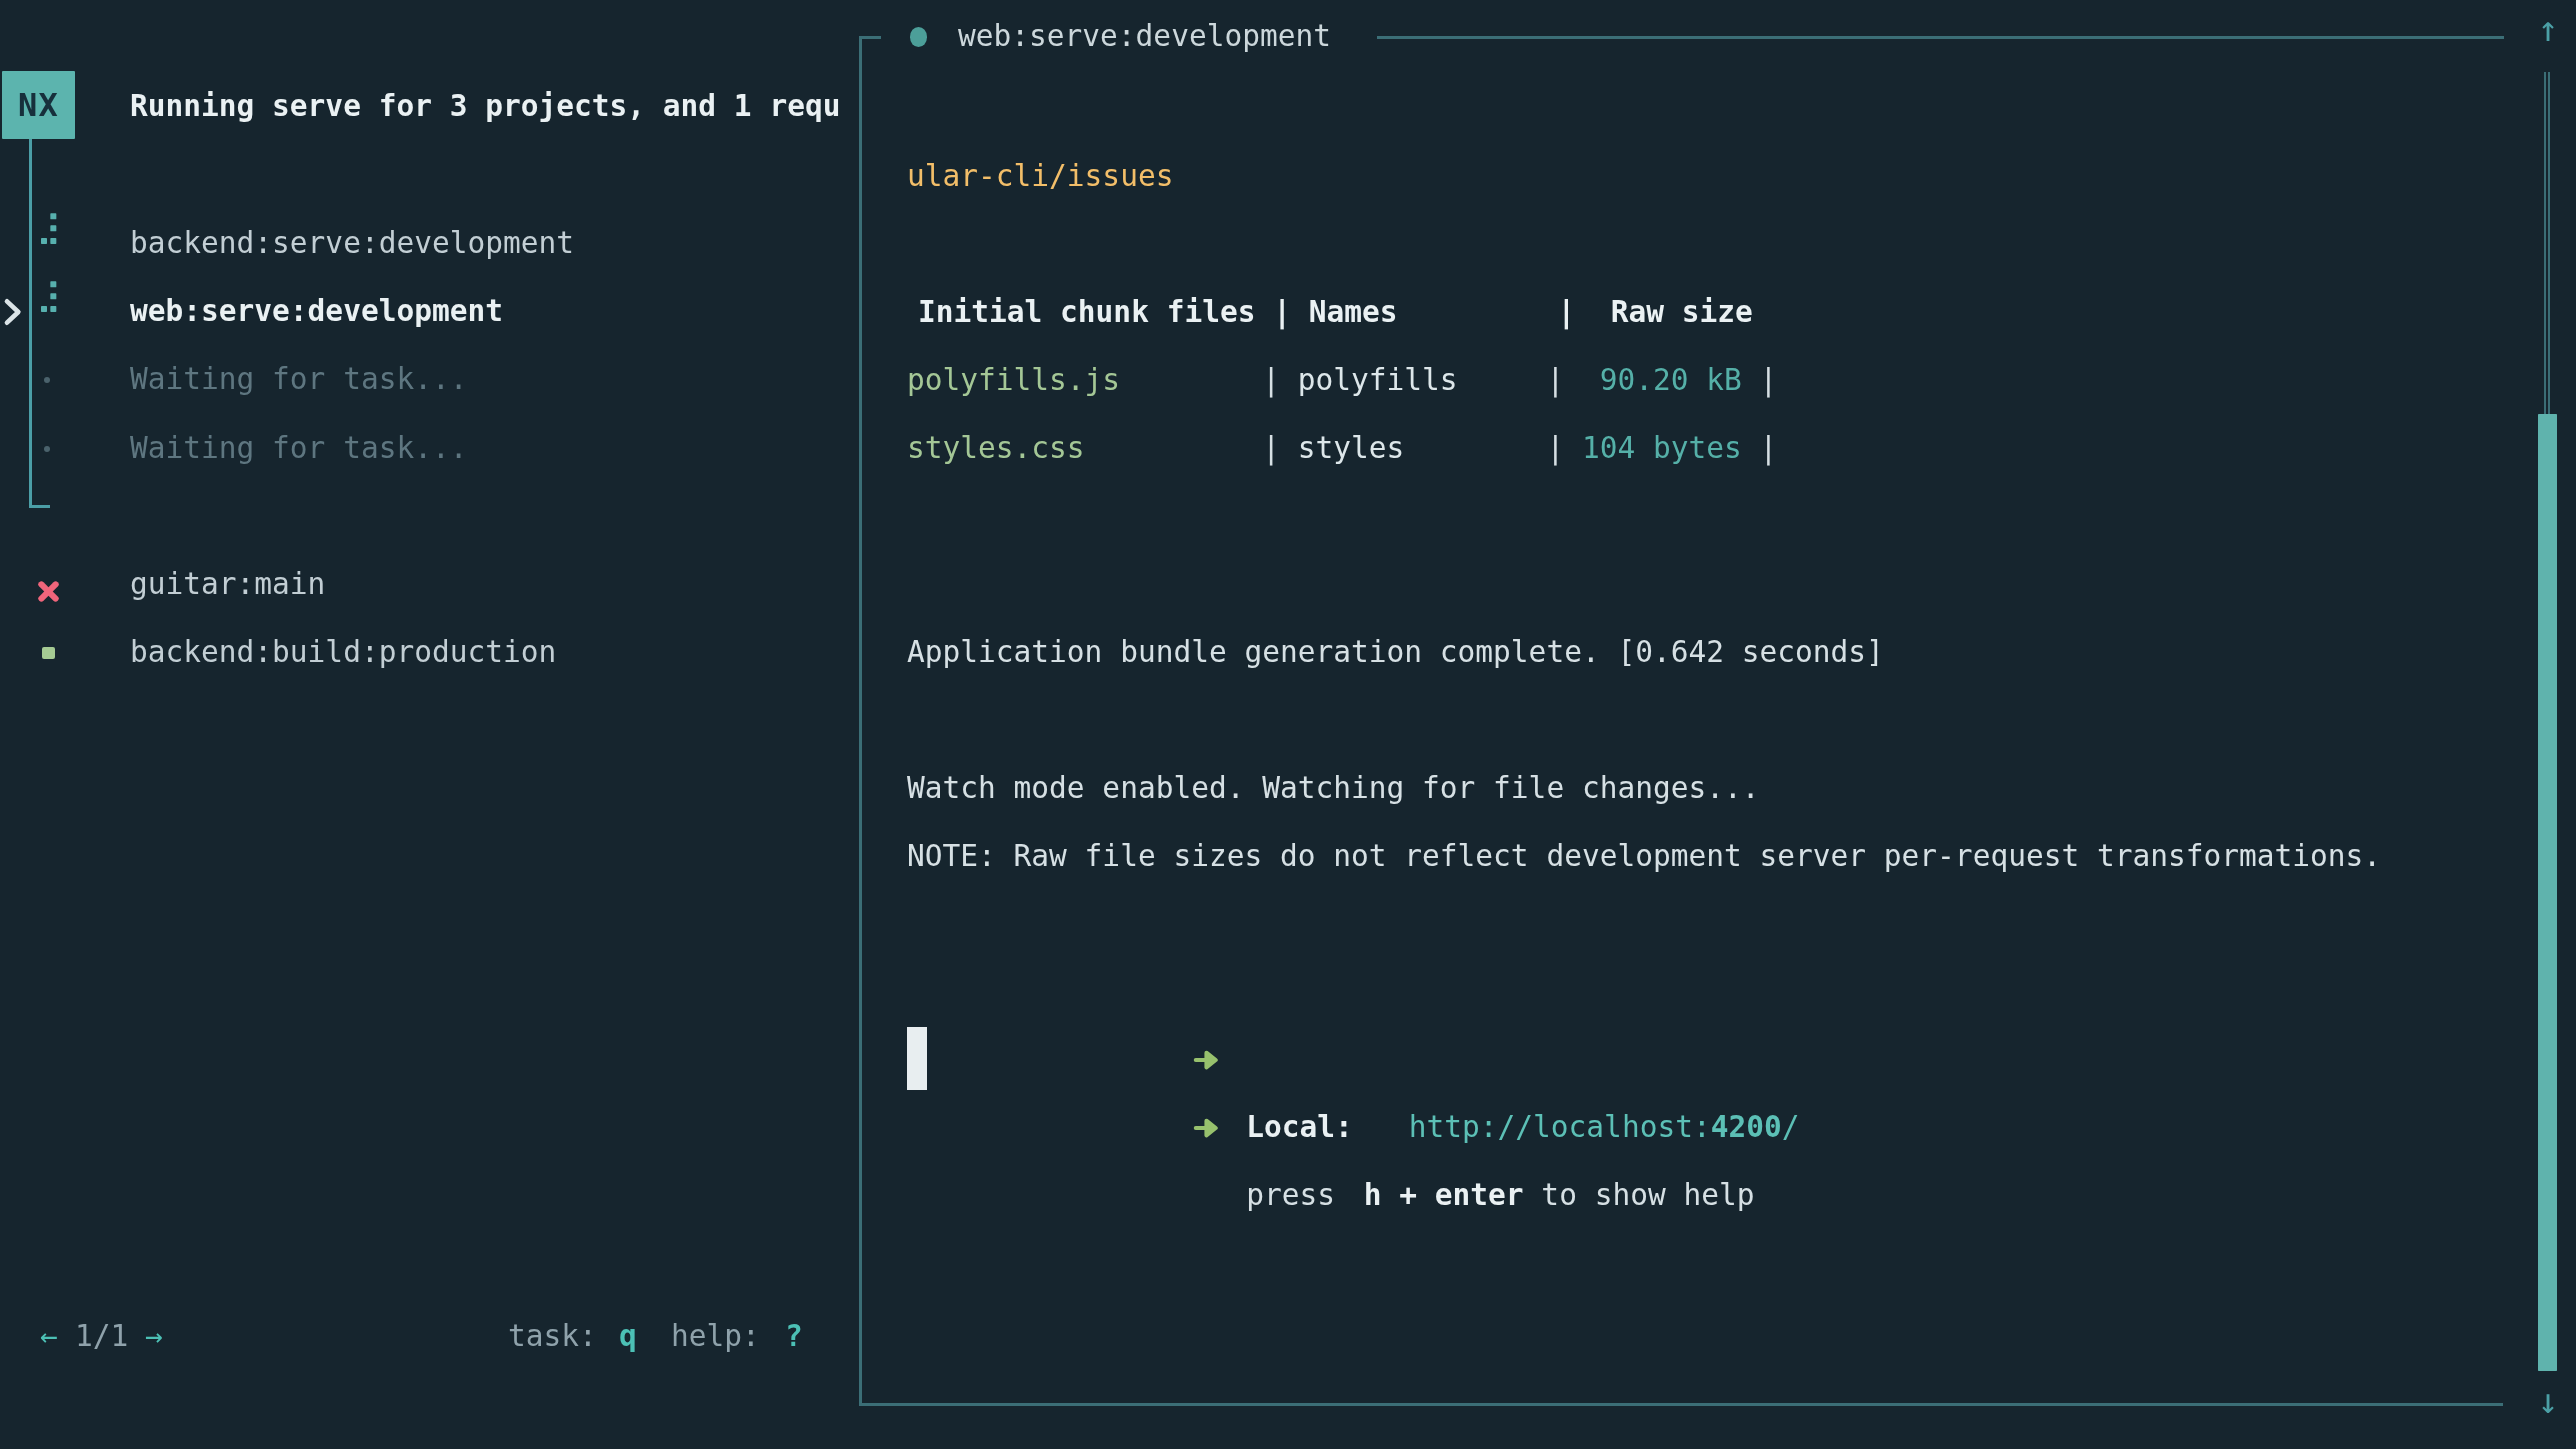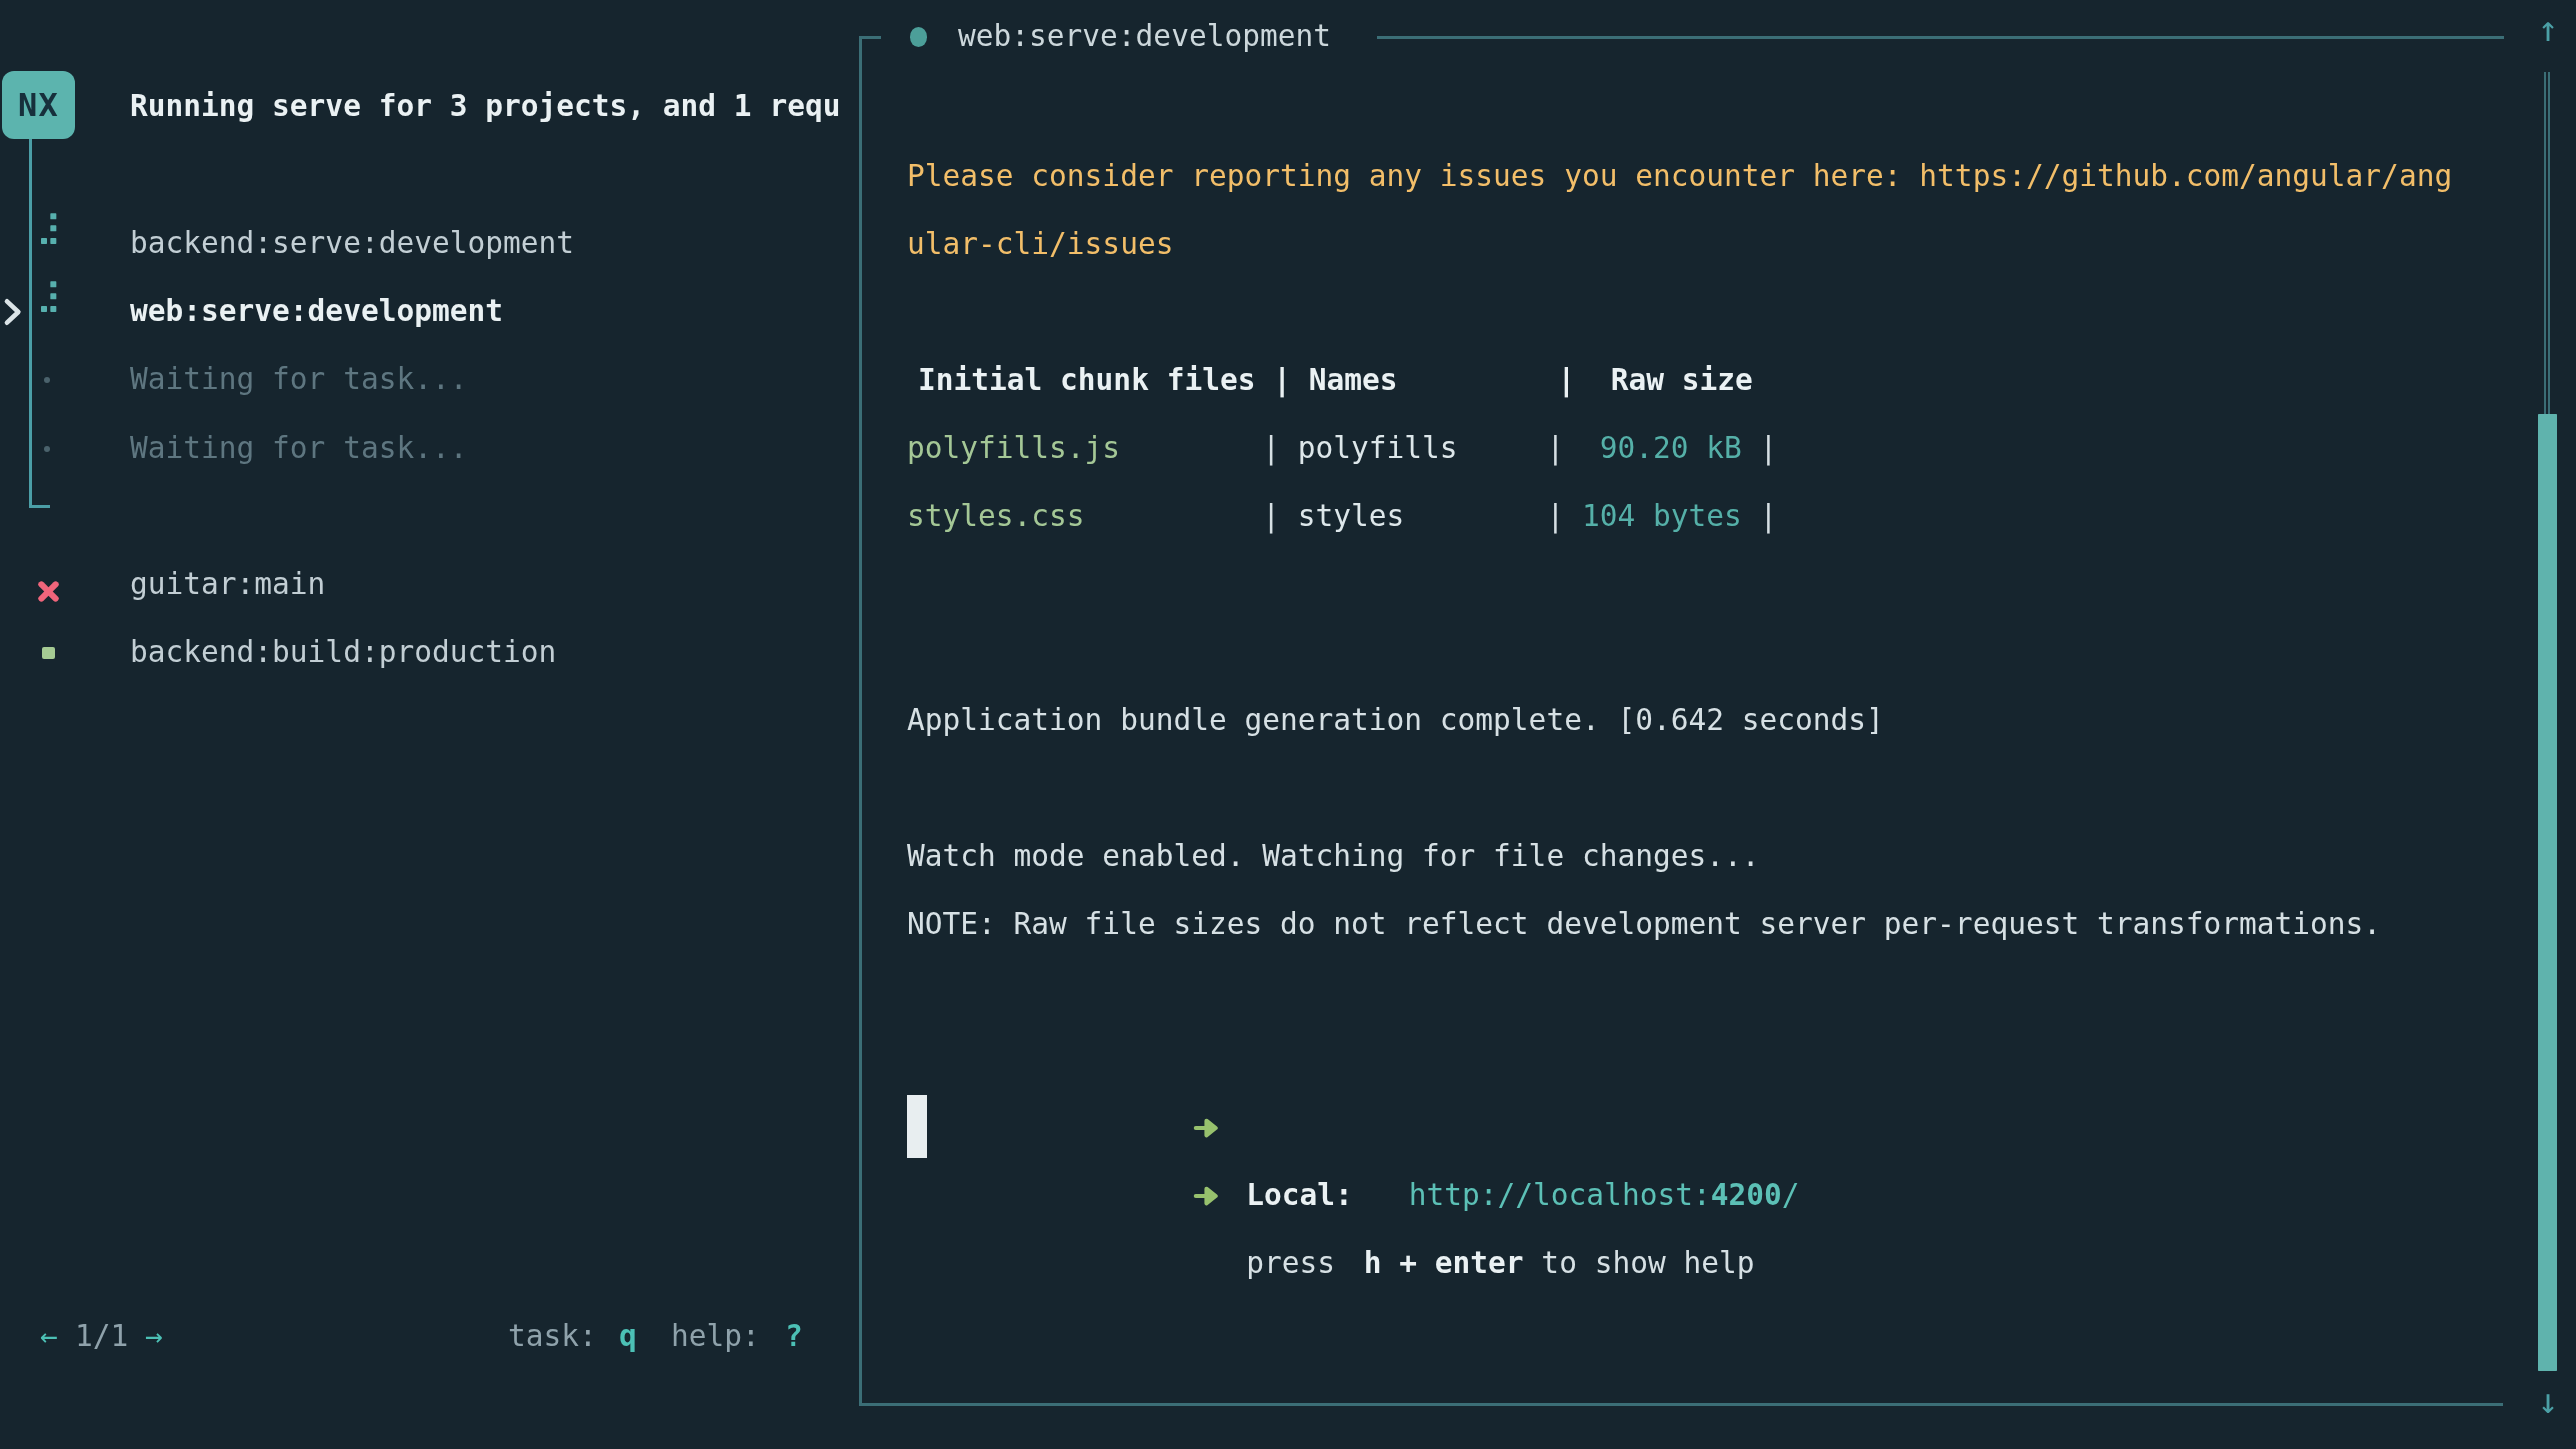--- a/index.html
+++ b/index.html
@@ -8,21 +8,21 @@
     --dim:#5e7680; --task:#c2ced4; --spinner:#57b0ae; --red:#f0657b;
     --greensq:#a5cb93; --yellow:#f2be69; --filegreen:#a4c796; --sizeteal:#55b0a8;
     --urlteal:#5cc0b6; --gray:#8fa2ab; --tree:#4b9ea6; --bullet:#4c9f99;
   }
   html,body{margin:0;padding:0;background:var(--bg);}
   #app{position:relative;width:2576px;height:1449px;background:var(--bg);overflow:hidden;
        font-family:"DejaVu Sans Mono",monospace;font-size:29.5px;color:var(--text);}
   .abs{position:absolute;}
   
   .logo{left:2px;top:71px;width:73px;height:68px;background:var(--logo-bg);
-        display:flex;align-items:center;justify-content:center;border-radius:12px;
+        display:flex;align-items:center;justify-content:center;border-radius:1px;
         color:var(--logo-text);font-weight:bold;font-size:32px;letter-spacing:1.3px;}
   .side-header{left:130px;top:73px;width:728px;height:67px;line-height:67px;
         font-weight:bold;color:var(--bright);overflow:hidden;white-space:pre;}
   .tree-v{left:29px;top:139px;width:2.7px;height:369px;background:var(--tree);}
   .tree-foot{left:29px;top:505px;width:21px;height:2.7px;background:var(--tree);}
   .task-row{left:0;width:852px;height:67px;}
   .task-label{position:absolute;left:130px;top:0;height:67px;line-height:67px;color:var(--task);white-space:pre;}
   .task-label.sel{color:var(--bright);font-weight:bold;}
   .task-label.dim{color:var(--dim);}
   .spin{position:absolute;left:41px;top:2.7px;}
@@ -138,21 +138,20 @@
 
   <div class="abs b" style="left:859px;top:36px;width:2.7px;height:1370px;"></div>
   <div class="abs b" style="left:859px;top:36px;width:21.5px;height:2.7px;"></div>
   <div class="abs b" style="left:1377px;top:36px;width:1127px;height:2.7px;"></div>
   <div class="abs b" style="left:859px;top:1403px;width:1644px;height:2.7px;"></div>
 
   <div class="abs bullet"></div>
   <div class="abs panel-title">web:serve:development</div>
 
   <div class="abs term">
-    <div class="tline yellow">Please consider reporting any issues you encounter here: https://github.com/angular/ang</div>
     <div class="tline yellow">ular-cli/issues</div>
     <div class="tline"></div>
 
     <div class="tline boldw"><span>Initial chunk files </span><span>|</span><span> Names         </span><span>|</span><span>  Raw size</span></div>
 
     <div class="tline"><span class="fileg">polyfills.js        </span><span>|</span><span class="namew"> polyfills     </span><span>|</span><span class="sizet">  90.20 kB</span><span> |</span></div>
 
 
     <div class="tline"><span class="fileg">styles.css          </span><span>|</span><span class="namew"> styles        </span><span>|</span><span class="sizet"> 104 bytes</span><span> |</span></div>
 

